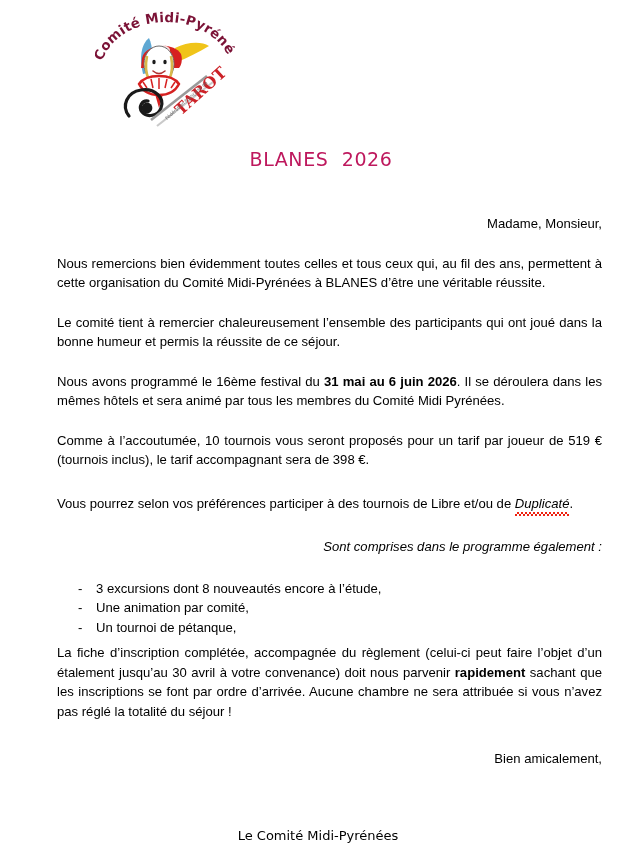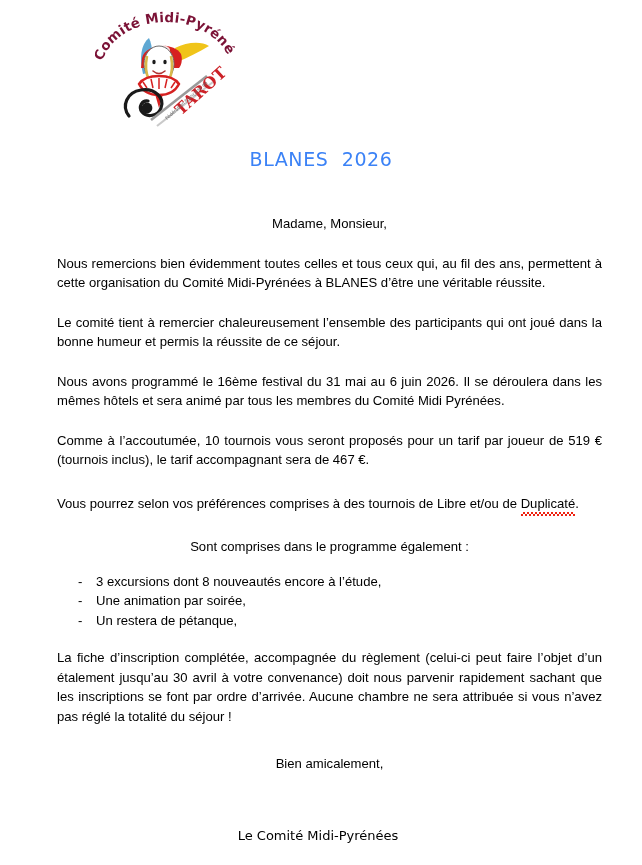--- a/index.html
+++ b/index.html
@@ -42,21 +42,21 @@
   .doc-title {
     position: absolute;
     left: 0;
     top: 148px;
     width: 642px;
     text-align: center;
     font-family: "DejaVu Sans", "Liberation Sans", sans-serif;
     font-size: 19px;
     font-weight: 400;
     letter-spacing: 0.6px;
-    color: #3b82f6;
+    color: #be185d;
     white-space: pre;
   }
 
   
   .body-area {
     position: absolute;
     left: 57px;
     top: 214px;
     width: 545px;
   }
@@ -64,40 +64,42 @@
   p.para {
     margin: 0 0 11px 0;
     font-size: 13.1px;
     line-height: 19.5px;
     text-align: justify;
     text-justify: inter-word;
     color: #000000;
     font-family: "Liberation Sans", "DejaVu Sans", sans-serif;
   }
   p.para.left {
-    text-align: center;
+    text-align: right;
   }
   p.para.tight {
-    margin-bottom: 15px;
+    margin-bottom: 22px;
+    font-style: italic;
   }
   p.para.gap-lg {
     margin-bottom: 20px;
   }
   p.para.gap-xl {
     margin-bottom: 24px;
   }
 
   b, .bold {
-    font-weight: normal;
+    font-weight: bold;
   }
 
   
   .misspell {
     position: relative;
     display: inline-block;
+    font-style: italic;
   }
   .misspell::after {
     content: "";
     position: absolute;
     left: 0;
     right: 0;
     bottom: -3px;
     height: 4px;
     background-image:
       linear-gradient(135deg, transparent 42%, #ee2211 42%, #ee2211 58%, transparent 58%),
@@ -203,33 +205,33 @@
 
     <p class="para left gap-lg">Madame, Monsieur,</p>
 
 
     <p class="para gap-lg">Nous remercions bien évidemment toutes celles et tous ceux qui, au fil des ans, permettent à cette organisation du Comité Midi-Pyrénées à BLANES d’être une véritable réussite.</p>
 
     <p class="para gap-lg">Le comité tient à remercier chaleureusement l’ensemble des participants qui ont joué dans la bonne humeur et permis la réussite de ce séjour.</p>
 
     <p class="para gap-lg"><span>Nous avons programmé le 16ème festival du </span><b>31 mai au 6 juin 2026</b><span>. Il se déroulera dans les mêmes hôtels et sera animé par tous les membres du Comité Midi Pyrénées.</span></p>
 
-    <p class="para gap-xl">Comme à l’accoutumée, 10 tournois vous seront proposés pour un tarif par joueur de 519 € (tournois inclus), le tarif accompagnant sera de 467 €.</p>
-
-    <p class="para gap-xl"><span>Vous pourrez selon vos préférences comprises à des tournois de Libre et/ou de </span><span class="misspell">Duplicaté</span><span>.</span></p>
+    <p class="para gap-xl">Comme à l’accoutumée, 10 tournois vous seront proposés pour un tarif par joueur de 519 € (tournois inclus), le tarif accompagnant sera de 398 €.</p>
+
+    <p class="para gap-xl"><span>Vous pourrez selon vos préférences participer à des tournois de Libre et/ou de </span><span class="misspell">Duplicaté</span><span>.</span></p>
 
     <p class="para left tight">Sont comprises dans le programme également :</p>
 
     <ul class="prog-list">
       <li><span class="dash">-</span><span>3 excursions dont 8 nouveautés encore à l’étude,</span></li>
-      <li><span class="dash">-</span><span>Une animation par soirée,</span></li>
-      <li><span class="dash">-</span><span>Un restera de pétanque,</span></li>
+      <li><span class="dash">-</span><span>Une animation par comité,</span></li>
+      <li><span class="dash">-</span><span>Un tournoi de pétanque,</span></li>
     </ul>
 
-    <p class="para gap-lg" style="margin-top:18px;"><span>La fiche d’inscription complétée, accompagnée du règlement (celui-ci peut faire l’objet d’un étalement jusqu’au 30 avril à votre convenance) doit nous parvenir </span><b>rapidement</b><span> sachant que les inscriptions se font par ordre d’arrivée. Aucune chambre ne sera attribuée si vous n’avez pas réglé la totalité du séjour !</span></p>
+    <p class="para gap-lg" style="margin-top:6px;"><span>La fiche d’inscription complétée, accompagnée du règlement (celui-ci peut faire l’objet d’un étalement jusqu’au 30 avril à votre convenance) doit nous parvenir </span><b>rapidement</b><span> sachant que les inscriptions se font par ordre d’arrivée. Aucune chambre ne sera attribuée si vous n’avez pas réglé la totalité du séjour !</span></p>
 
 
     <p class="para left" style="margin-top:28px;">Bien amicalement,</p>
   </div>
 
   <div class="signature">
     <span>Le Comité Midi-Pyrénées</span>
   </div>
 
 </div>

